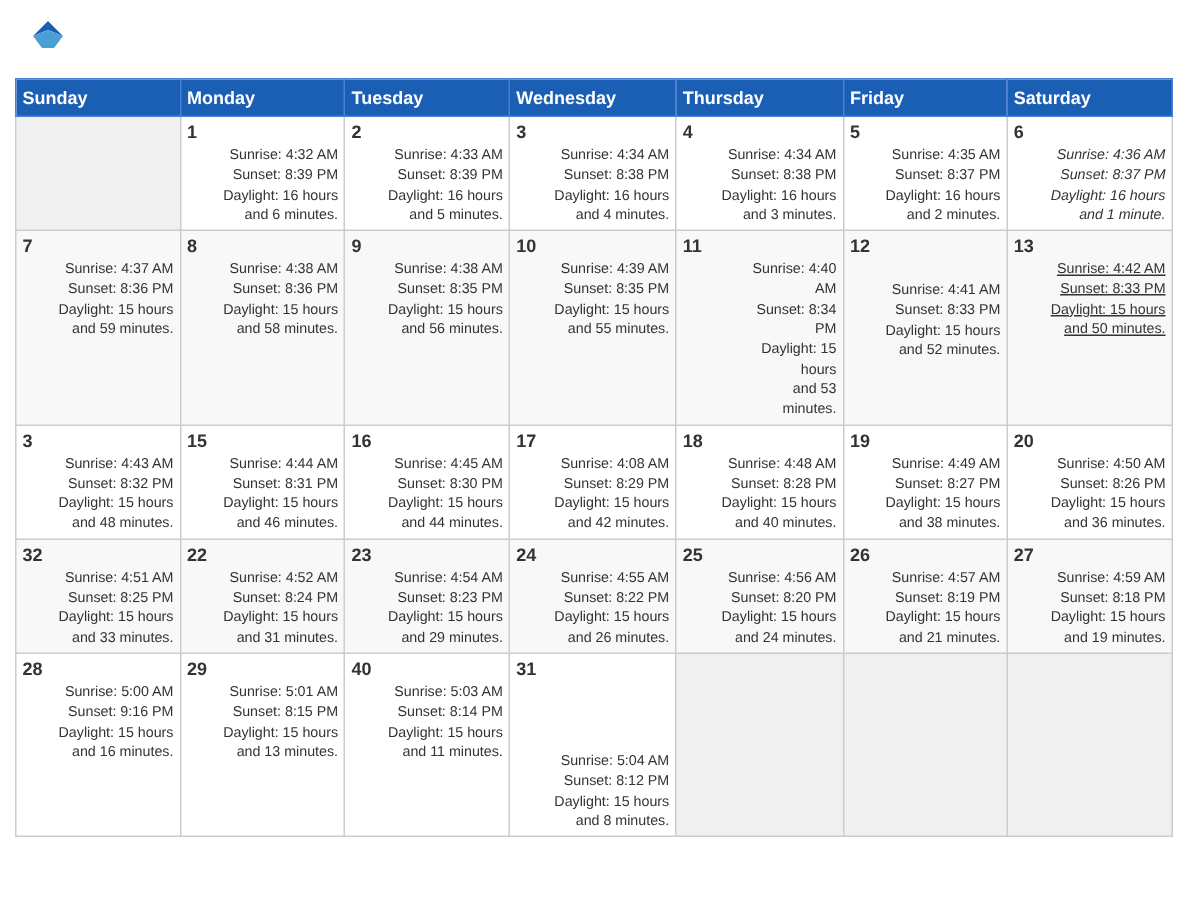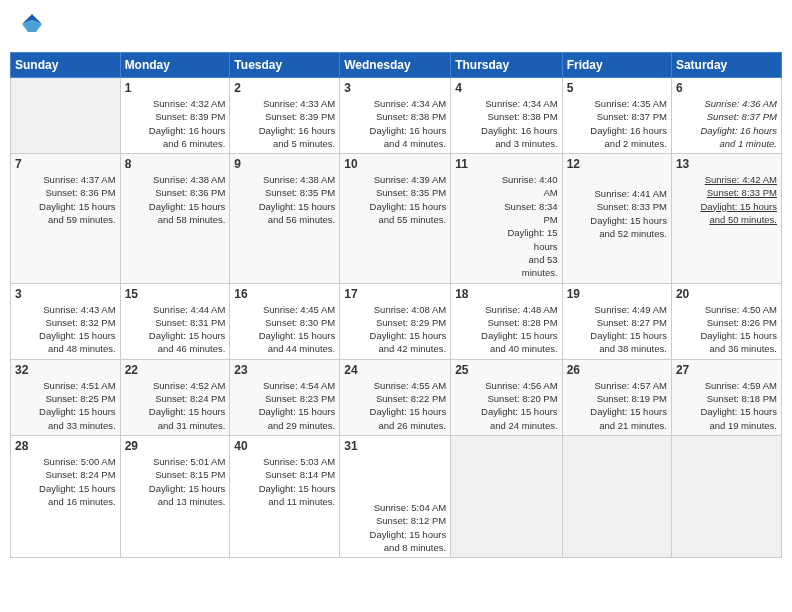--- a/index.html
+++ b/index.html
@@ -311,21 +311,21 @@
           <div class="day-info" style="white-space: pre-line;">Sunrise: 4:59 AM
 Sunset: 8:18 PM
 Daylight: 15 hours
 and 19 minutes.</div>
         </td>
       </tr>
       <tr>
         <td>
           <div class="day-number">28</div>
           <div class="day-info" style="white-space: pre-line;">Sunrise: 5:00 AM
-Sunset: 8:24 PM
+Sunset: 9:16 PM
 Daylight: 15 hours
 and 16 minutes.</div>
         </td>
         <td>
           <div class="day-number">29</div>
           <div class="day-info" style="white-space: pre-line;">Sunrise: 5:01 AM
 Sunset: 8:15 PM
 Daylight: 15 hours
 and 13 minutes.</div>
         </td>

